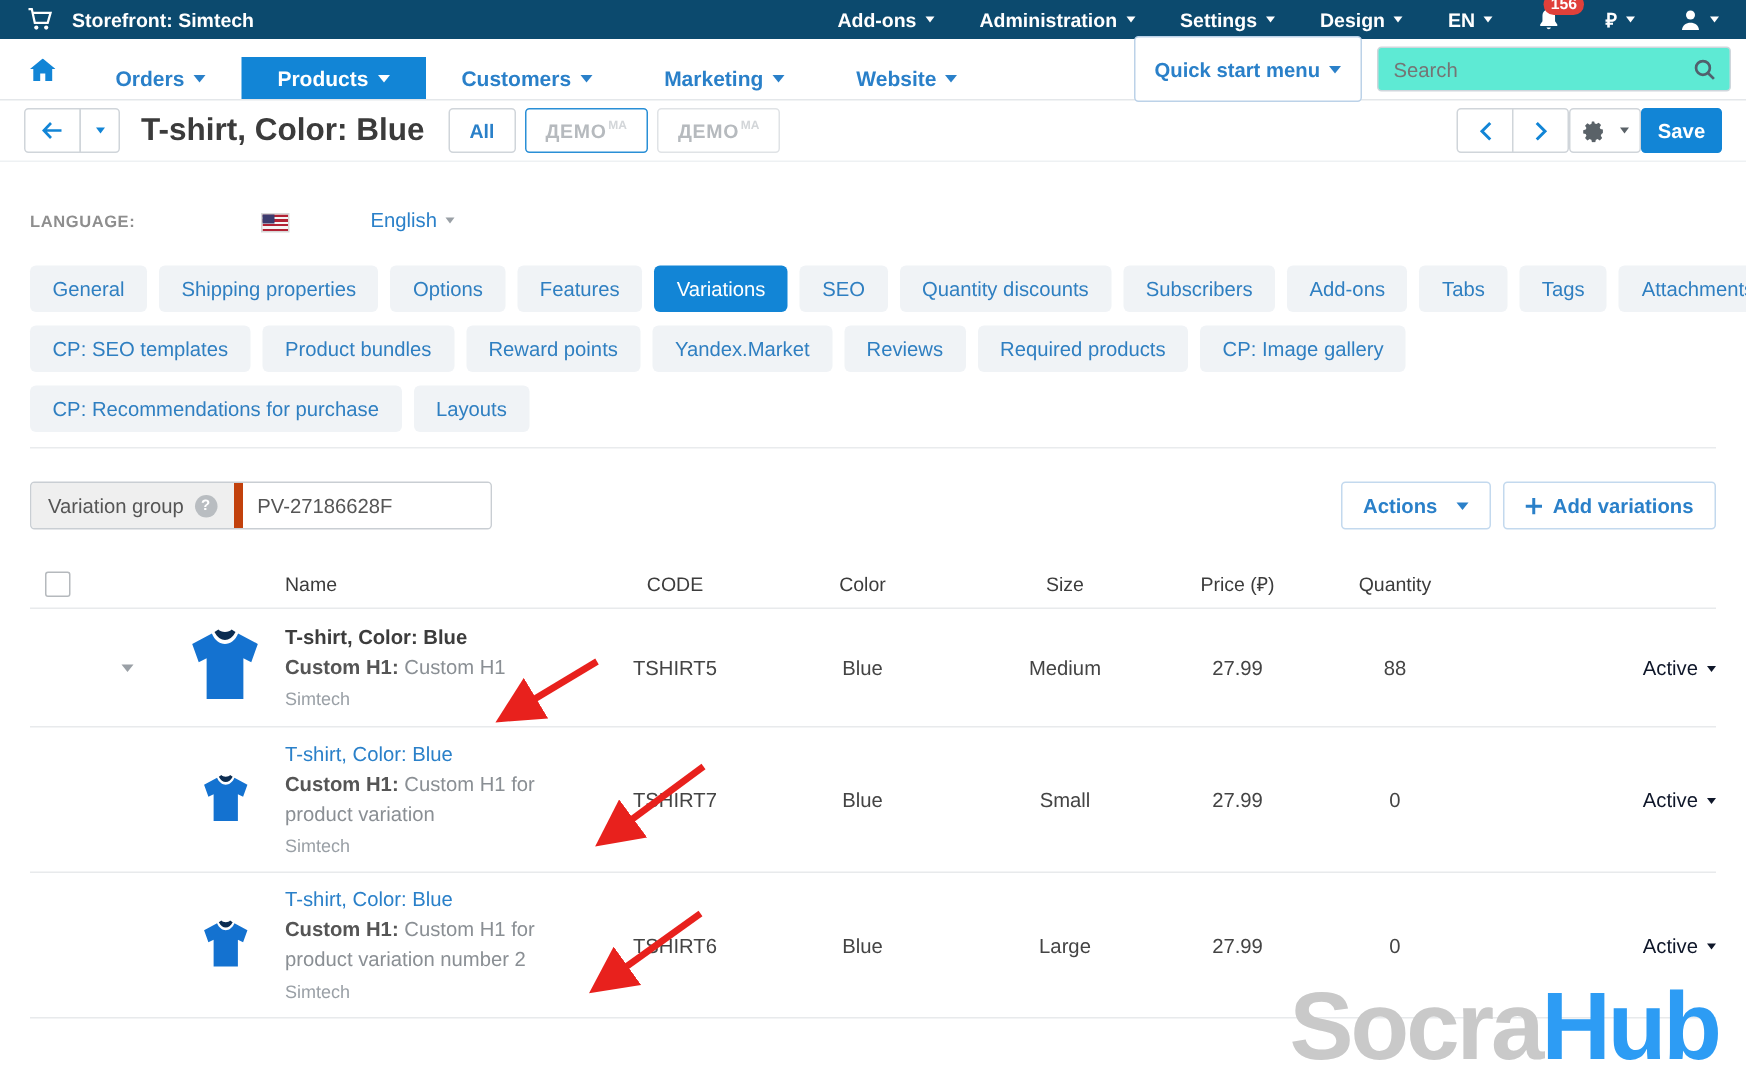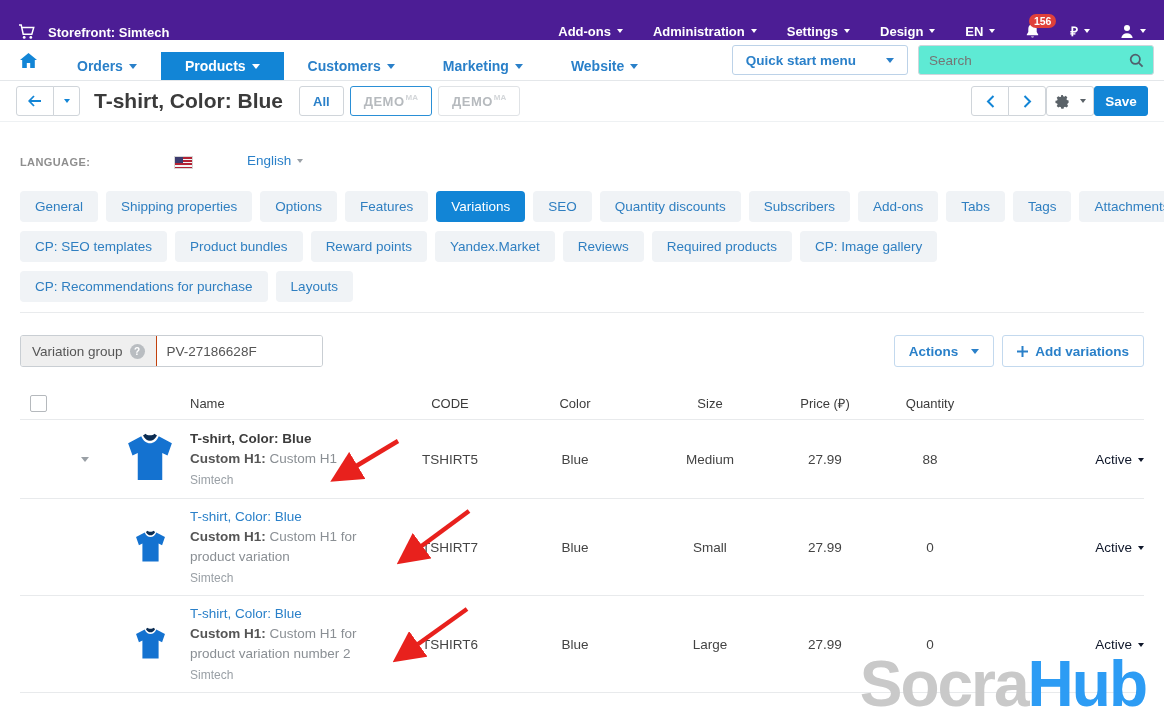--- a/index.html
+++ b/index.html
@@ -7,40 +7,40 @@
   body {
     width:1164px; height:711px; overflow:hidden; position:relative;
     font-family:"Liberation Sans", sans-serif; background:#fff; color:#333;
   }
   
   .cr { display:inline-block; width:0; height:0; border-left:4px solid transparent;
         border-right:4px solid transparent; border-top:5px solid currentColor;
         vertical-align:middle; margin-left:6px; }
   .cr.sm { border-left-width:3.5px; border-right-width:3.5px; border-top-width:4.5px; }
   
-  .topbar { height:40px; background:#4c1d95; display:flex; align-items:flex-end;
+  .topbar { height:26px; background:#0c4a6e; display:flex; align-items:center;
             padding:0 18px; color:#fff; }
   .tb-store { display:flex; align-items:center; gap:12px; font-size:13px; font-weight:700; }
   .tb-right { margin-left:auto; display:flex; align-items:center; gap:30px;
               font-size:13px; font-weight:700; }
   .tb-item { display:flex; align-items:center; cursor:pointer; }
   .bell-wrap { position:relative; }
   .badge { position:absolute; top:-9px; right:-16px; background:#e0403a; color:#fff;
            font-size:10.5px; font-weight:700; padding:1px 5px; border-radius:9px; }
   
   .mainnav { height:41px; background:#fff; display:flex; align-items:stretch;
              border-bottom:1px solid #e4e7ea; }
   .nav-home { display:flex; align-items:center; padding:0 16px 0 20px; }
   .nav-item { display:flex; align-items:center; padding:0 24px; color:#2a80c9;
               font-size:14px; font-weight:700; cursor:pointer;margin-top:12px; }
   .nav-item.active { background:#1285d6; color:#fff; }
   .nav-right { margin-left:auto; display:flex; align-items:center; gap:10px; padding-right:10px; }
-  .qs-btn { height:30px; border:1px solid #bcd2e8; border-radius:3px; background:#fff;
+  .qs-btn { height:44px; border:1px solid #bcd2e8; border-radius:3px; background:#fff;
             color:#2a80c9; font-size:13.5px; font-weight:700; padding:0 13px;
-            display:flex; align-items:center; cursor:pointer;gap:24px; }
+            display:flex; align-items:center; cursor:pointer; }
   .search-group { display:flex; align-items:center; height:30px; width:236px;
                   border:1px solid #cfd6dc; border-radius:3px; background:#5eead4; }
   .search-group input { border:none; outline:none; flex:1; min-width:0; padding:0 10px;
                         font-size:13.5px; color:#666; font-family:inherit; background:transparent; }
   .search-btn { width:34px; height:100%; display:flex; align-items:center; justify-content:center;
                 background:none; border:none; cursor:pointer; }
   
   .pagehead { height:41px; display:flex; align-items:center; padding:0 16px;
               border-bottom:1px solid #eef1f3; }
   .group { display:flex; }
@@ -80,21 +80,21 @@
   .tab-row { display:flex; gap:8px; margin-bottom:9px;align-items:flex-end; }
   .tab { height:31px; display:flex; align-items:center; padding:0 15px; background:#f0f3f6;
          border-radius:4px; color:#2f7fc1; font-size:13.5px; cursor:pointer; white-space:nowrap; }
   .tab.active { background:#1285d6; color:#fff; }
   .divider { border:none; border-top:1px solid #e9ebed; margin:10px 0 0 0; }
   
   .toolbar-row { margin-top:22px; display:flex; align-items:center; }
   .vg-group { display:flex; height:32px; border:1px solid #c9ced3; border-radius:3px;
               overflow:hidden; background:#fff; }
   .vg-label { background:#efefef; display:flex; align-items:center; gap:7px; padding:0 11px;
-              font-size:13.5px; color:#555; border-right:1px solid #c2410c; white-space:nowrap; }
+              font-size:13.5px; color:#555; border-right:6px solid #c2410c; white-space:nowrap; }
   .help-ic { width:15px; height:15px; border-radius:50%; background:#b9bdc1; color:#fff;
              font-size:10px; font-weight:700; display:flex; align-items:center; justify-content:center; cursor:pointer; }
   .vg-group input { border:none; outline:none; width:165px; padding:0 10px; font-size:13.5px;
                     color:#555; font-family:inherit; }
   .toolbar-right { margin-left:auto; display:flex; gap:8px; }
   .tb-btn { height:32px; border:1px solid #c3d9ee; border-radius:3px; background:#fff;
             color:#2a80c9; font-size:13.5px; font-weight:700; padding:0 14px;
             display:flex; align-items:center; gap:7px; cursor:pointer; font-family:inherit; }
   
   .vtable { margin-top:20px; }

